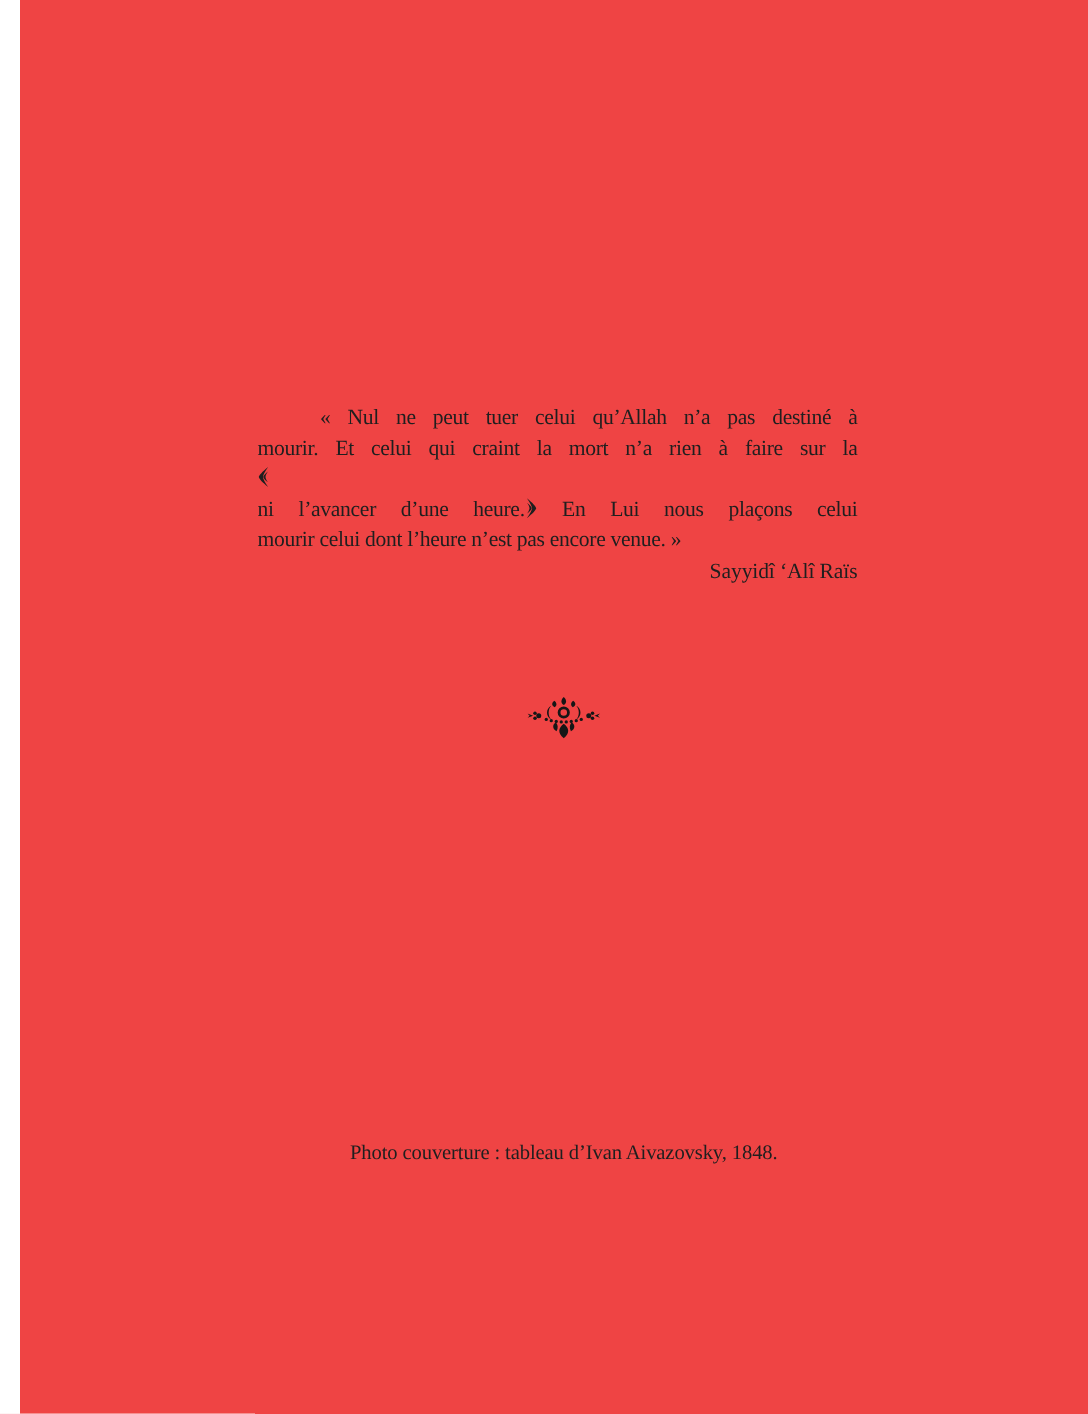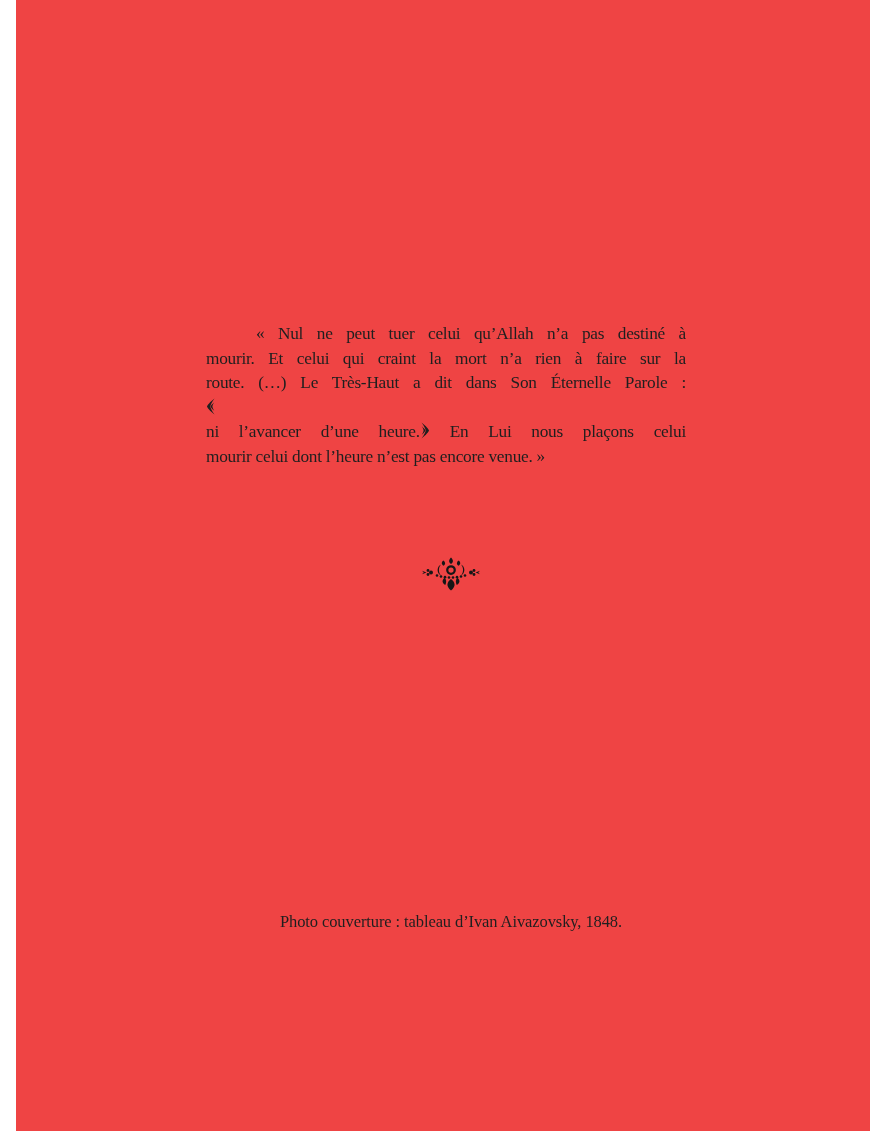--- a/index.html
+++ b/index.html
@@ -69,34 +69,34 @@
   }
 </style>
 </head>
 <body>
 
 <div class="page">
 
   <div class="quote-block">
     <div class="qline first"><span>« Nul ne peut tuer celui qu’Allah n’a pas destiné à</span></div>
     <div class="qline"><span>mourir. Et celui qui craint la mort n’a rien à faire sur la</span></div>
-    <div class="qline"><span>route. (…) Le Très-Haut a dit dans Son Éternelle Parole :</span></div>
     <div class="qline"><span class="orn orn-open"><svg width="9" height="17" viewBox="0 0 9 17" aria-hidden="true">
             <g fill="#1f1f1f">
               <path d="M8.5,0.5 C3.5,4.5 1.6,6.9 1,8.5 C1.6,10.1 3.5,12.5 8.5,16.5 C5.8,12.7 4.6,10.3 4.3,8.5 C4.6,6.7 5.8,4.3 8.5,0.5 Z"></path>
               <path d="M8.3,4.2 C5.9,6.2 4.9,7.5 4.6,8.5 C4.9,9.5 5.9,10.8 8.3,12.8 C7,10.9 6.5,9.6 6.4,8.5 C6.5,7.4 7,6.1 8.3,4.2 Z"></path>
             </g>
           </svg></span></div>
     <div class="qline"><span>ni l’avancer d’une heure.</span><span class="orn orn-close"><svg width="9" height="17" viewBox="0 0 9 17" aria-hidden="true">
             <g fill="#1f1f1f" transform="translate(9,0) scale(-1,1)">
               <path d="M8.5,0.5 C3.5,4.5 1.6,6.9 1,8.5 C1.6,10.1 3.5,12.5 8.5,16.5 C5.8,12.7 4.6,10.3 4.3,8.5 C4.6,6.7 5.8,4.3 8.5,0.5 Z"></path>
               <path d="M8.3,4.2 C5.9,6.2 4.9,7.5 4.6,8.5 C4.9,9.5 5.9,10.8 8.3,12.8 C7,10.9 6.5,9.6 6.4,8.5 C6.5,7.4 7,6.1 8.3,4.2 Z"></path>
             </g>
           </svg></span><span> En Lui nous plaçons celui</span></div>
     <div class="qline lastline"><span>mourir celui dont l’heure n’est pas encore venue. »</span></div>
+    <div class="attribution">Sayyidî ‘Alî Raïs</div>
   </div>
 
   <div class="fleuron-wrap">
     <svg width="58" height="36" viewBox="0 0 116 72" aria-hidden="true">
       <g fill="#161616">
 
         <path d="M58 3 C53.5 7.5 52.5 12 58 16 C63.5 12 62.5 7.5 58 3 Z"></path>
         <path d="M43 9 C38.5 12 38 16.5 43.5 19.5 C47.5 16.5 47 12 43 9 Z"></path>
         <path d="M73 9 C77.5 12 78 16.5 72.5 19.5 C68.5 16.5 69 12 73 9 Z"></path>
 

